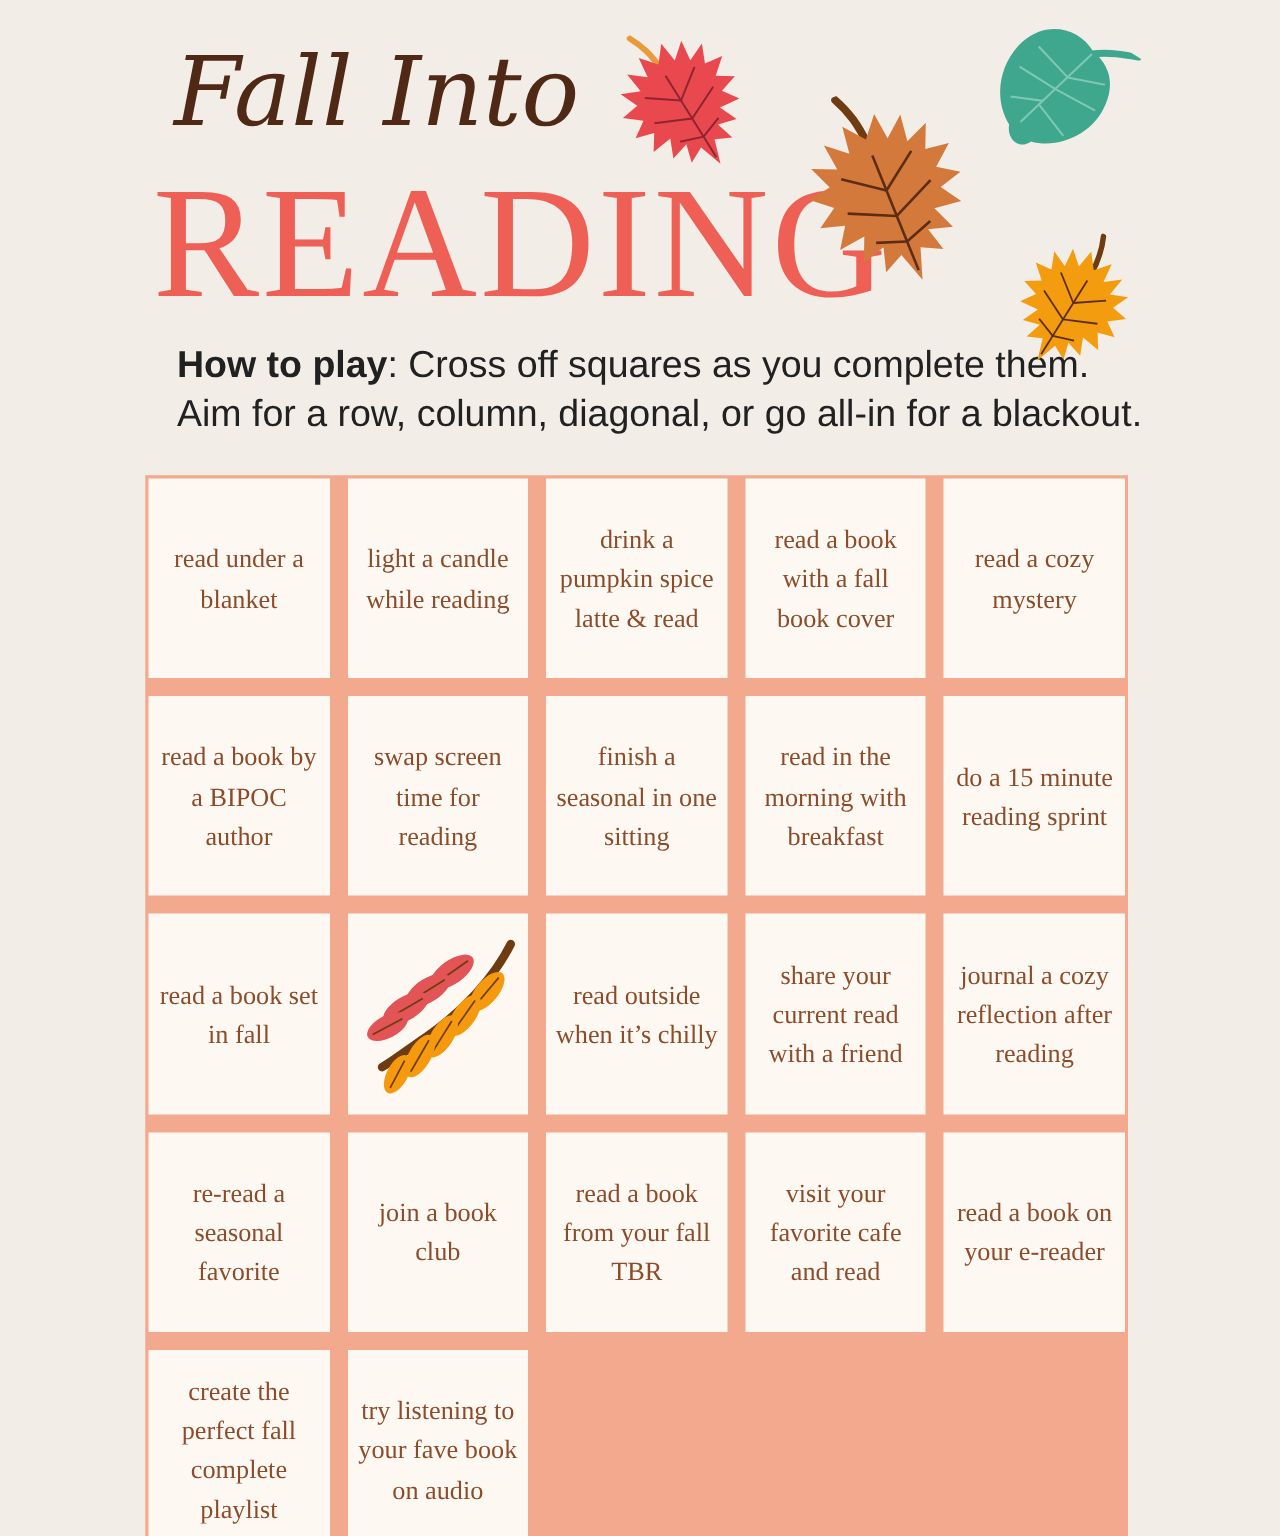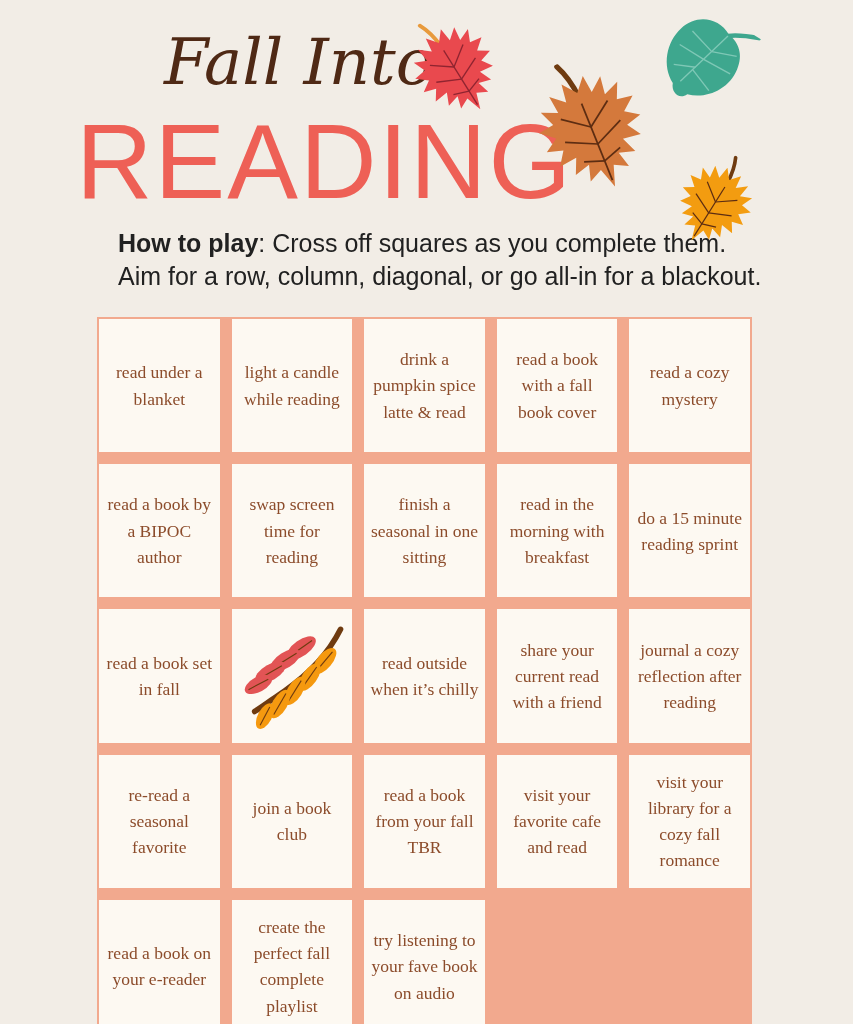--- a/index.html
+++ b/index.html
@@ -4,25 +4,25 @@
 <style>
   html,body{margin:0;padding:0;background:#ffffff;}
   .page{
     position:relative;width:853px;height:1024px;overflow:hidden;
     background:var(--page_bg,#F2EDE6);
     font-family:"Liberation Sans",sans-serif;
   }
   .title-script{
     position:absolute;left:116px;top:24px;
     font-family:"DejaVu Serif",serif;font-style:italic;
-    font-size:64px;line-height:1.2;color:var(--title_script,#4F2915);margin-left:48px;
+    font-size:64px;line-height:1.2;color:var(--title_script,#4F2915);
   }
   .title-main{
-    position:absolute;left:76px;top:106px;
-    font-family:Liberation Sans, sans-serif;font-weight:400;
+    position:absolute;left:102px;top:106px;
+    font-family:Liberation Serif, serif;font-weight:400;
     font-size:106px;line-height:1.05;letter-spacing:2px;
     color:var(--title_main,#EE6056);
   }
   .howto{
     position:absolute;left:118px;top:227px;
     font-size:25px;line-height:33px;color:var(--instructions_text,#212121);
   }
   .howto b{font-weight:700;}
   .leaf{position:absolute;}
   .leaf svg{display:block;}
@@ -177,19 +177,18 @@
       </g>
     </svg>
   </div>
       <div class="cell">read outside when it’s chilly</div>
       <div class="cell">share your current read with a friend</div>
       <div class="cell">journal a cozy reflection after reading</div>
       <div class="cell">re-read a seasonal favorite</div>
       <div class="cell">join a book club</div>
       <div class="cell">read a book from your fall TBR</div>
       <div class="cell">visit your favorite cafe and read</div>
-      <div class="cell">visit your library for a cozy fall romance</div>
       <div class="cell">read a book on your e-reader</div>
       <div class="cell">create the perfect fall complete playlist</div>
       <div class="cell">try listening to your fave book on audio</div>
     </div>
 
 </div>
 
 </body></html>

